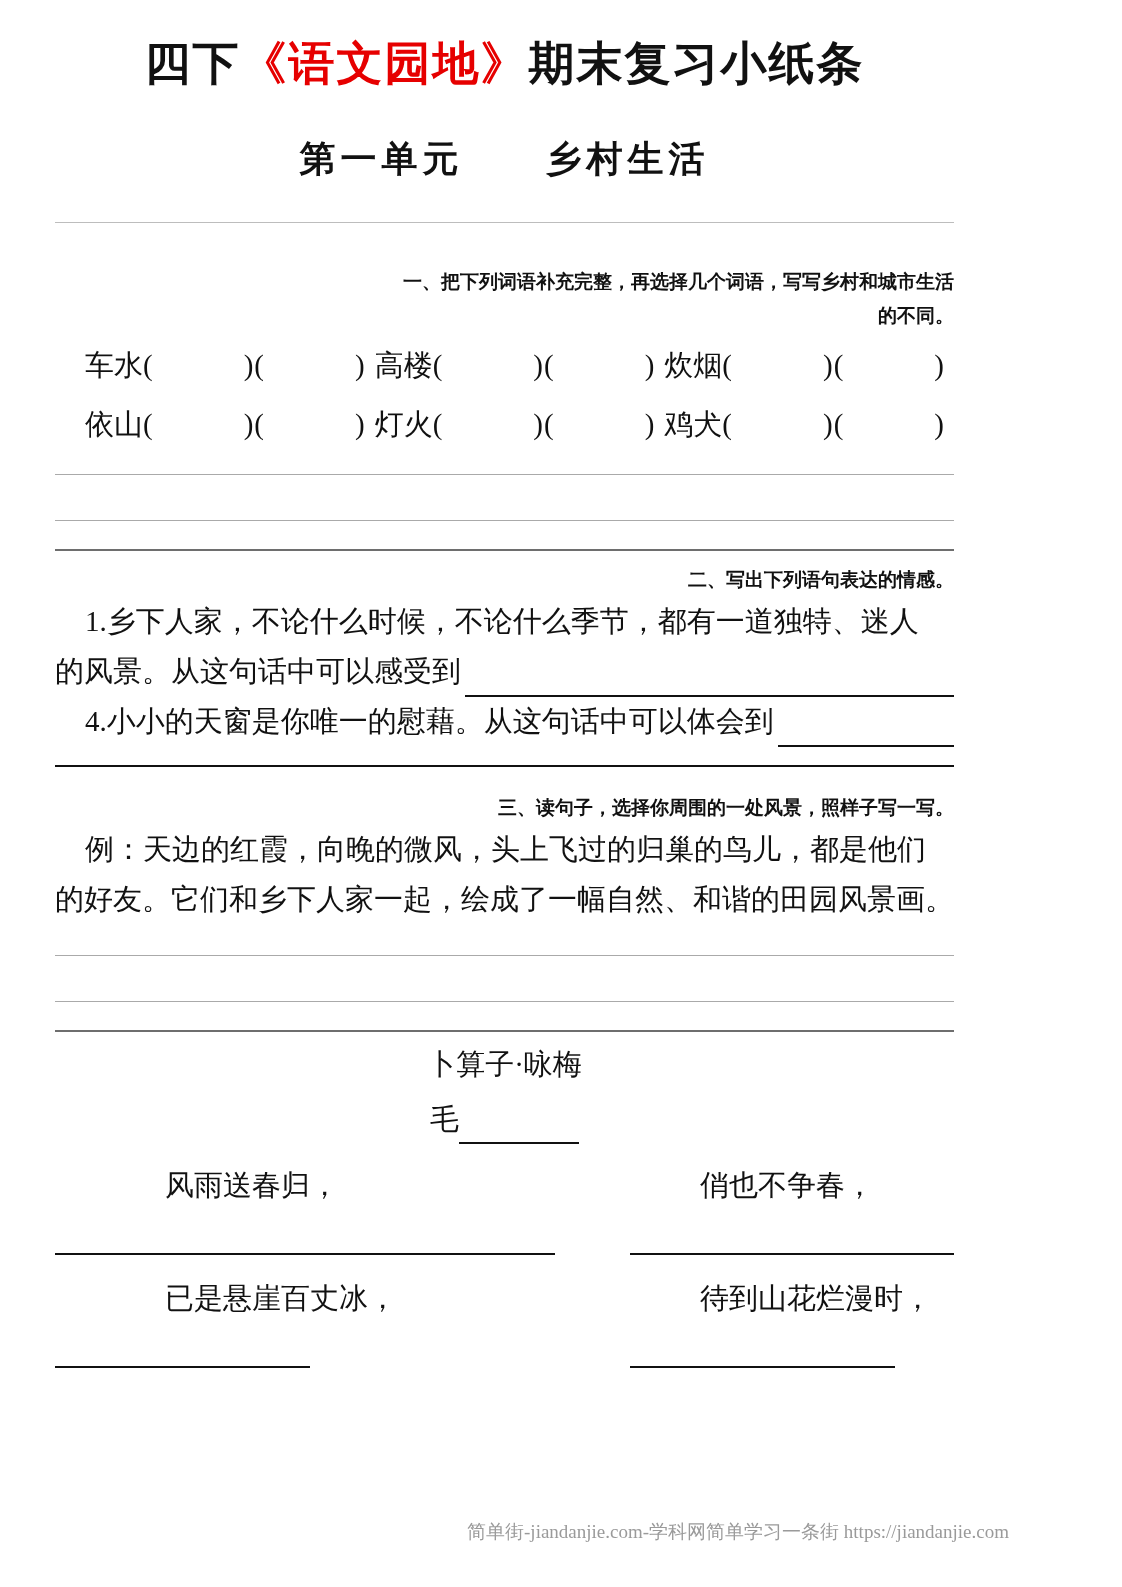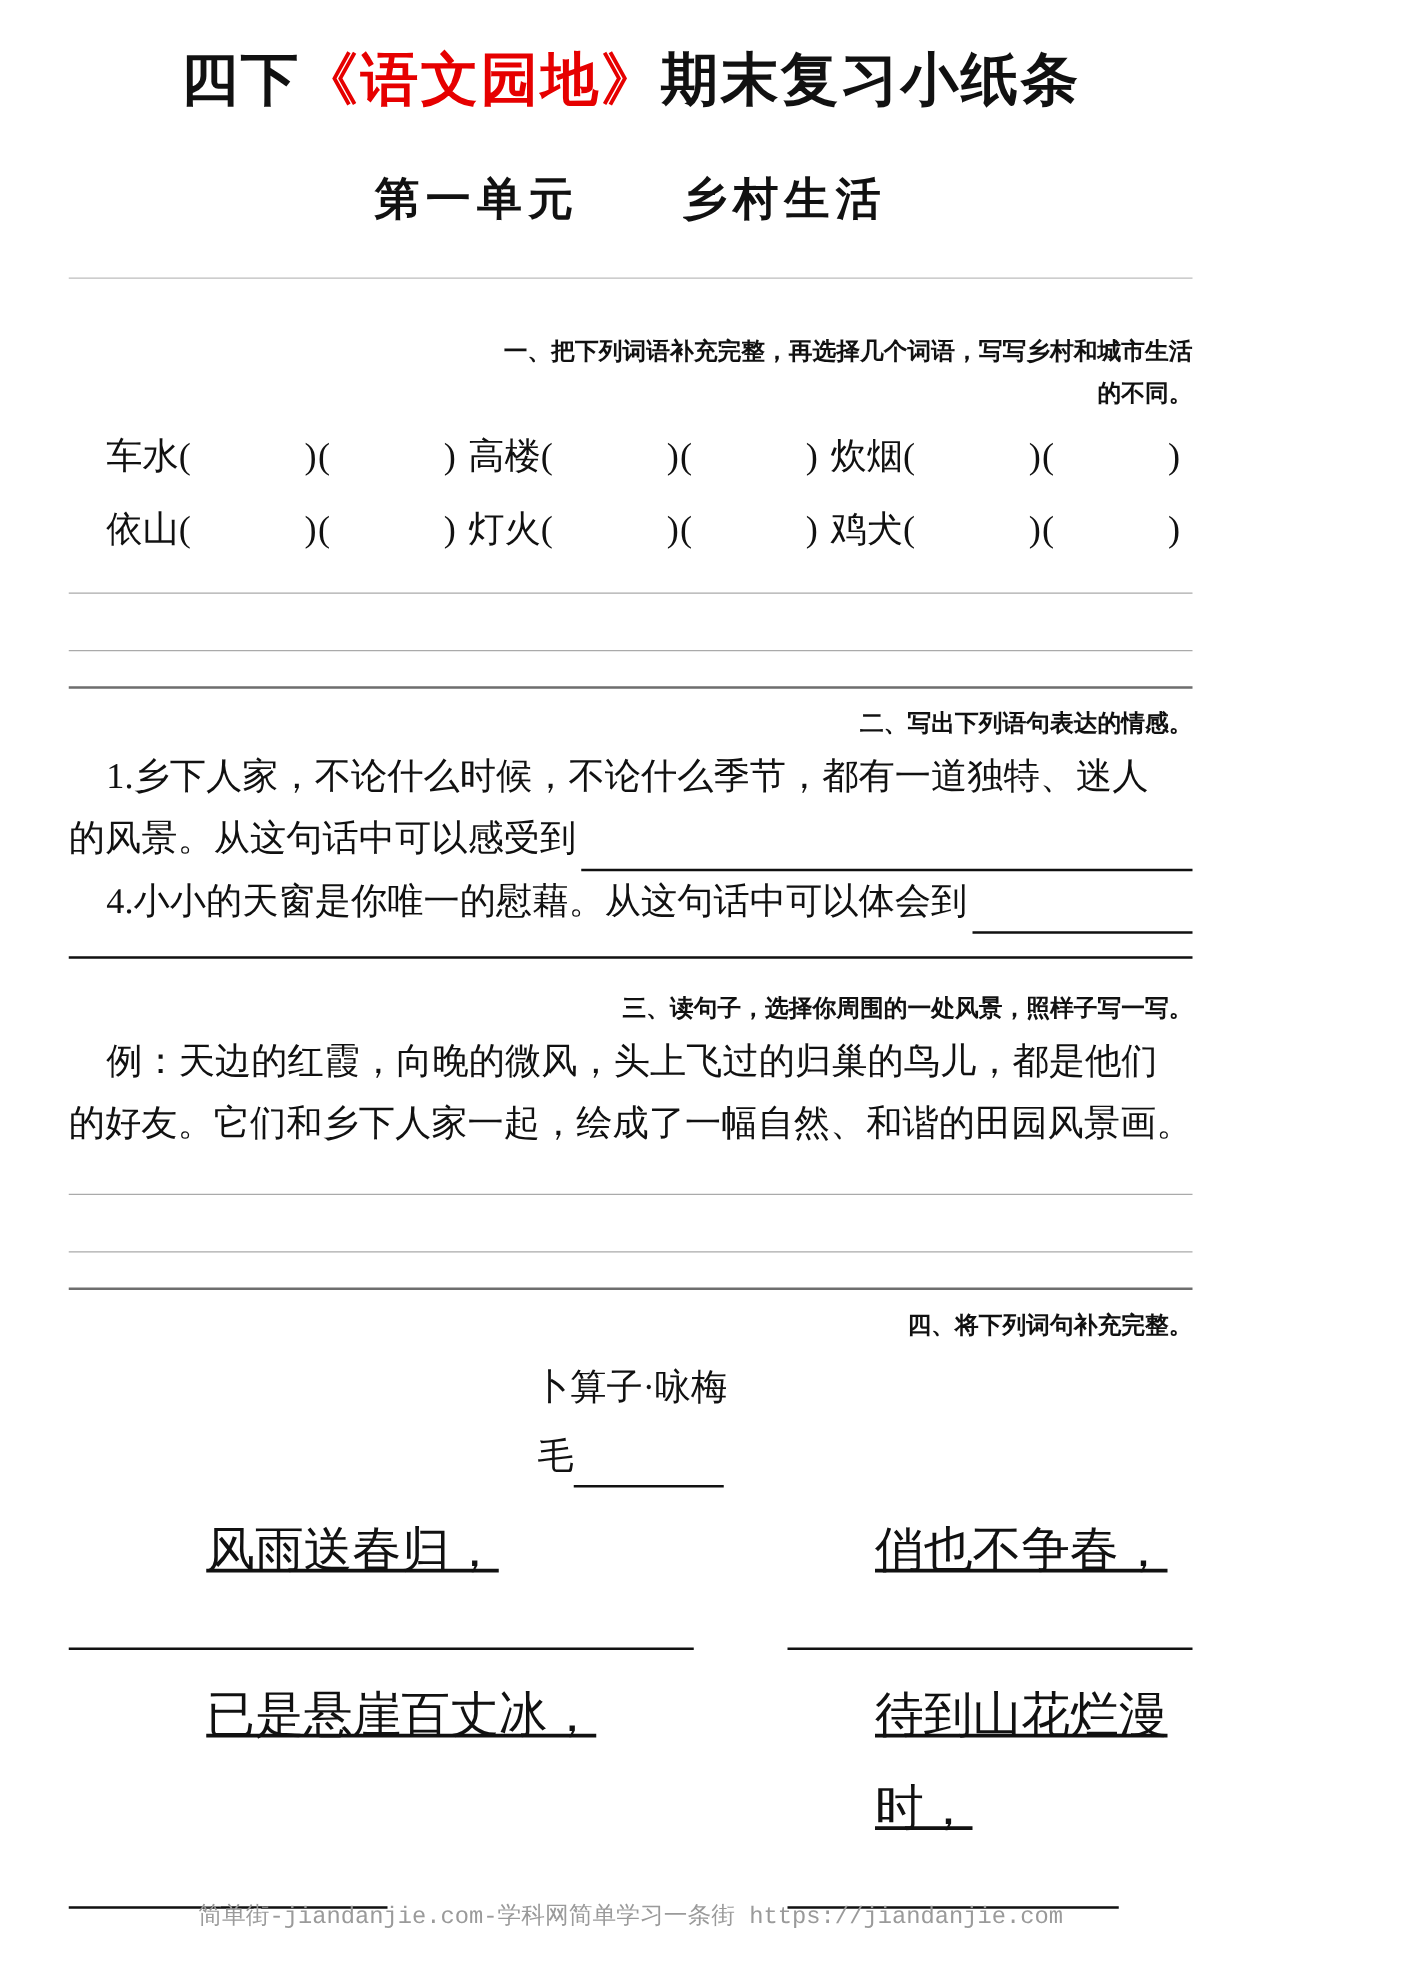--- a/index.html
+++ b/index.html
@@ -30,29 +30,29 @@
   .fill-row { display:flex; align-items:flex-end; font-size:29px; line-height:1.72; }
   .fill { flex:1 1 auto; border-bottom:2px solid #111; height:1.45em; margin-left:4px; }
   .answer-line { border:none; border-top:2px solid #111; }
 
   .center { text-align:center; }
   .poem-head { font-size:29px; line-height:1.7; }
   .author-row { display:flex; justify-content:center; align-items:flex-end; font-size:29px; line-height:1.7; margin-top:6px; }
   .author-fill { width:120px; border-bottom:2px solid #111; height:1.3em; }
 
   .poem { display:grid; grid-template-columns:500px 1fr; column-gap:75px; margin-top:14px; }
-  .poem-line { font-size:39px; line-height:1.9;text-decoration:underline; }
+  .poem-line { font-size:29px; line-height:1.9; }
   .pl-left { padding-left:110px; }
   .pl-right { padding-left:70px; }
   .poem-blank { border-bottom:2px solid #111; height:0; margin-top:40px; margin-bottom:16px; }
   .poem-blank.short-l { width:255px; }
   .poem-blank.short-r { width:265px; }
 
-  .footer { position:absolute; left:0; bottom:42px; width:100%; text-align:center;
-            font-size:19px; color:#9a9a9a; font-family:Liberation Mono, monospace; }
+  .footer { position:absolute; left:0; bottom:42px; width:100%; text-align:right;
+            font-size:19px; color:#9a9a9a; font-family:Liberation Serif, serif; }
 </style>
 </head>
 <body>
 
 <div class="page">
 
   <h1 class="title"><span>四下</span><span class="red">《语文园地》</span><span>期末复习小纸条</span></h1>
 
   <h2 class="subtitle">第一单元　　乡村生活</h2>
 
@@ -95,21 +95,20 @@
 
   <div class="sec-heading" style="margin-top:24px;">三、读句子，选择你周围的一处风景，照样子写一写。</div>
   <div class="body-text indent">例：天边的红霞，向晚的微风，头上飞过的归巢的鸟儿，都是他们</div>
   <div class="body-text">的好友。它们和乡下人家一起，绘成了一幅自然、和谐的田园风景画。</div>
 
   <hr class="writing-line" style="margin-top:30px;">
   <hr class="writing-line" style="margin-top:45px;">
 
   <hr class="rule dark" style="margin-top:28px;">
 
-  <div class="sec-heading" style="margin-top:12px;">四、将下列词句补充完整。</div>
 
   <div class="poem-head center" style="margin-top:8px;">卜算子·咏梅</div>
   <div class="author-row">
     <span>毛</span>
     <span class="author-fill"></span>
   </div>
 
   <div class="poem">
     <div class="poem-line pl-left">风雨送春归，</div>
     <div class="poem-line pl-right">俏也不争春，</div>

